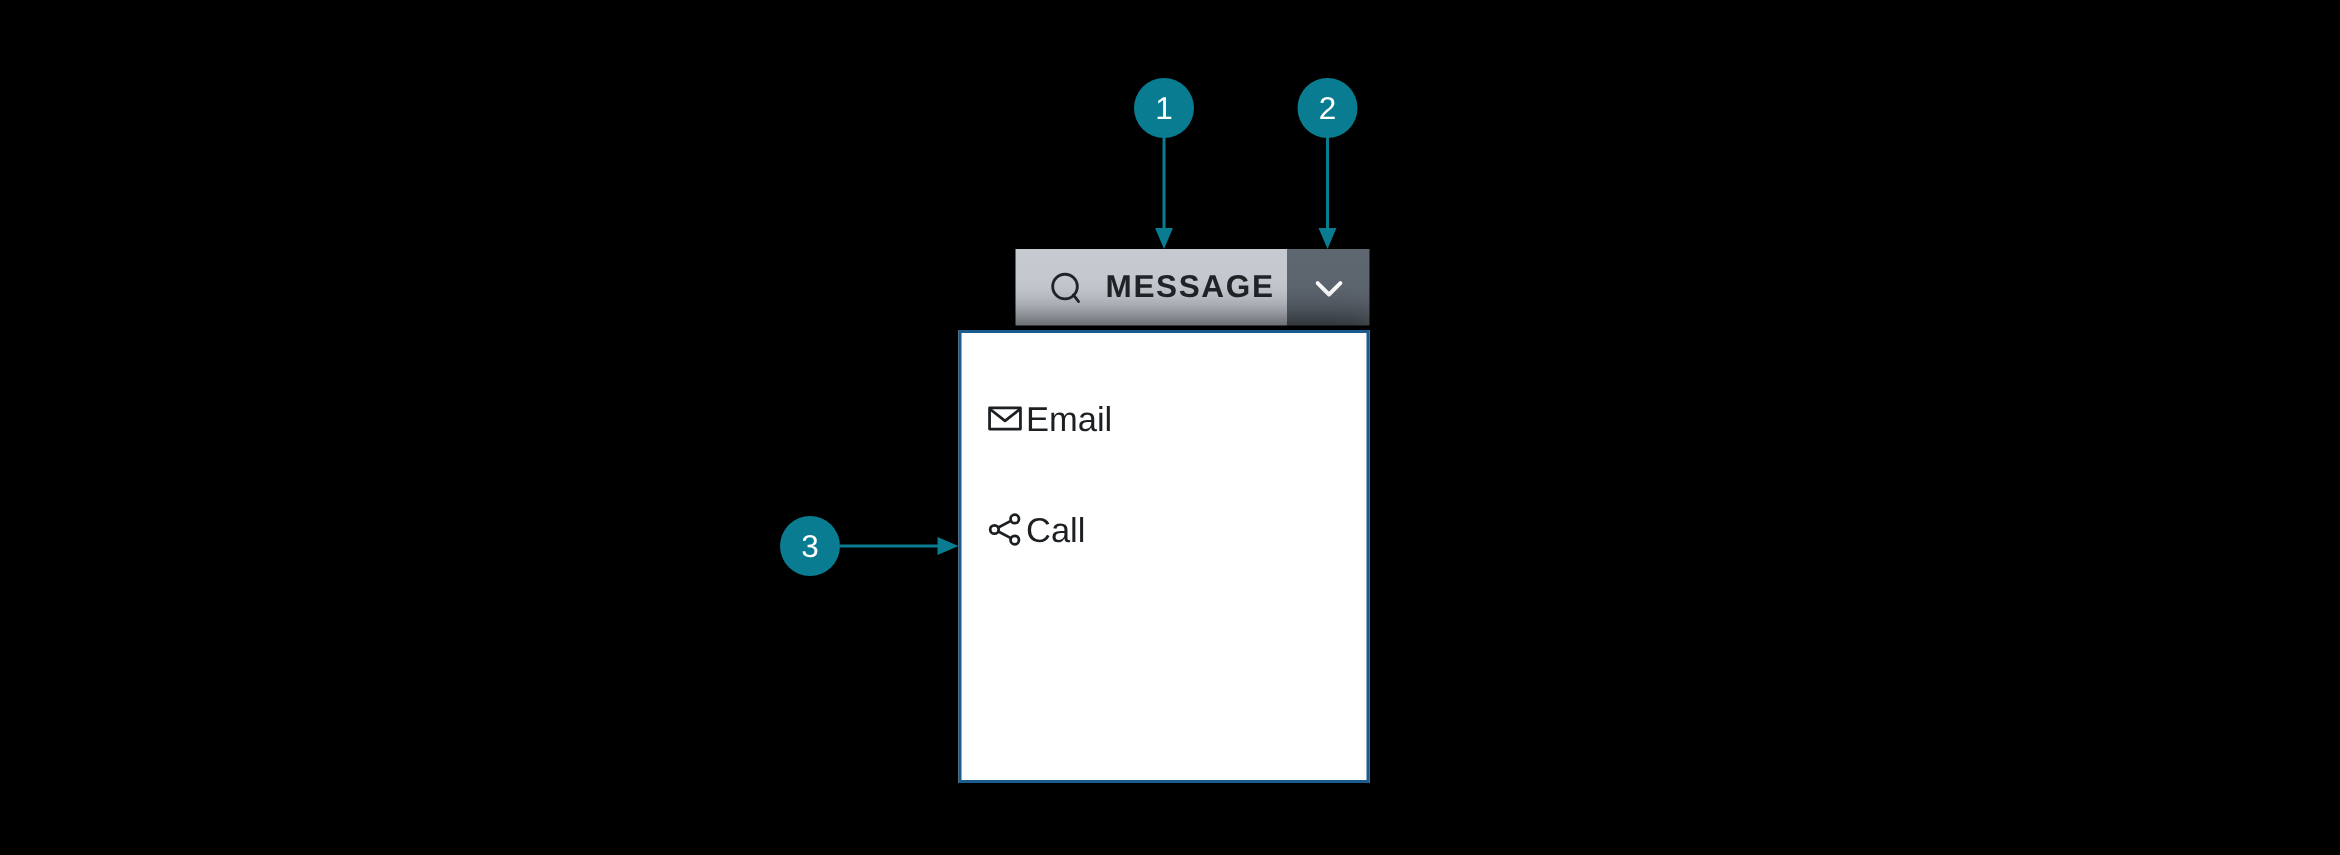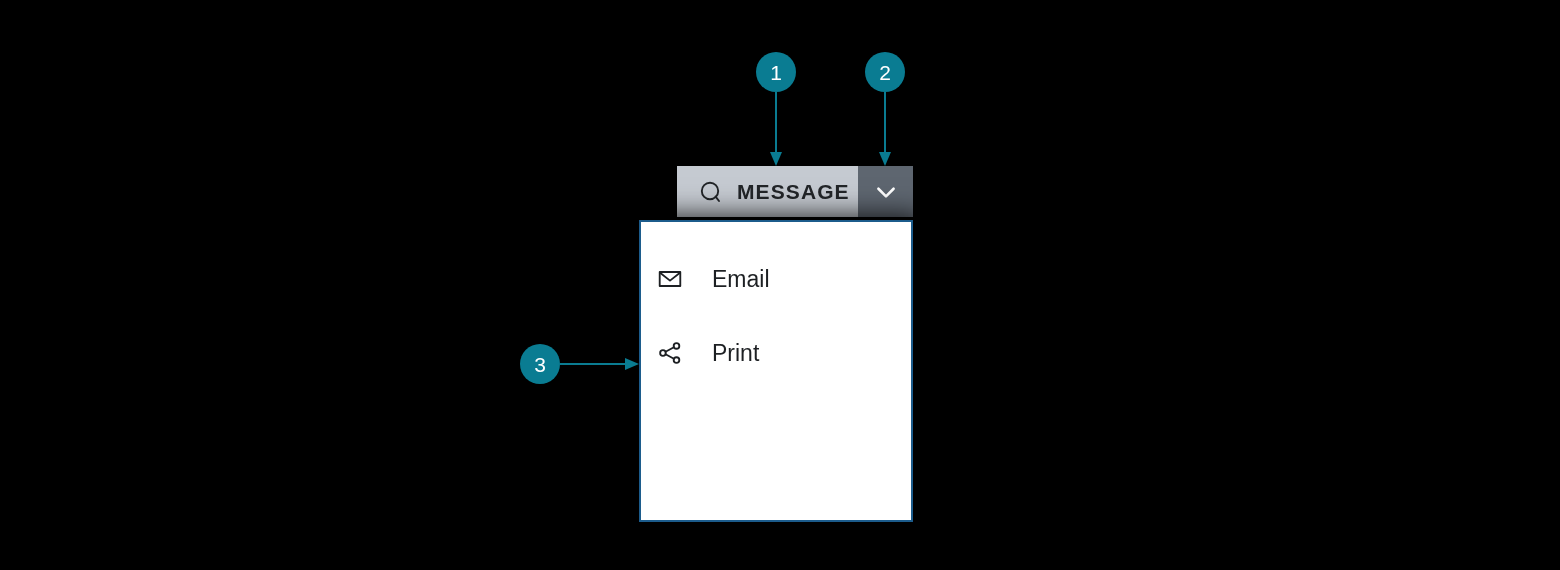--- a/index.html
+++ b/index.html
@@ -72,21 +72,21 @@
     height: 302px;
     background: #ffffff;
     border: 2px solid #1c5c8c;
     box-sizing: border-box;
     padding-top: 20px;
   }
   .menu-item {
     height: 74px;
     display: flex;
     align-items: center;
-    gap: 28px;
+    gap: 0;
     padding-left: 15px;
     box-sizing: border-box;
   }
   .mi-icon {
     width: 28px;
     height: 28px;
     display: flex;
     align-items: center;
     justify-content: center;
     flex: 0 0 28px;
@@ -181,18 +181,18 @@
     <div class="menu-item">
       <span class="mi-icon">
         <svg width="26" height="26" viewBox="0 0 24 24" fill="none" stroke="#1d2023" stroke-width="1.7" stroke-linecap="round">
           <circle cx="18" cy="5.5" r="2.6"></circle>
           <circle cx="5.5" cy="12" r="2.6"></circle>
           <circle cx="18" cy="18.5" r="2.6"></circle>
           <line x1="7.9" y1="10.8" x2="15.6" y2="6.7"></line>
           <line x1="7.9" y1="13.2" x2="15.6" y2="17.3"></line>
         </svg>
       </span>
-      <span class="mi-label">Print</span>
+      <span class="mi-label">Call</span>
     </div>
 
   </div>
 
 </div>
 
 </body></html>

